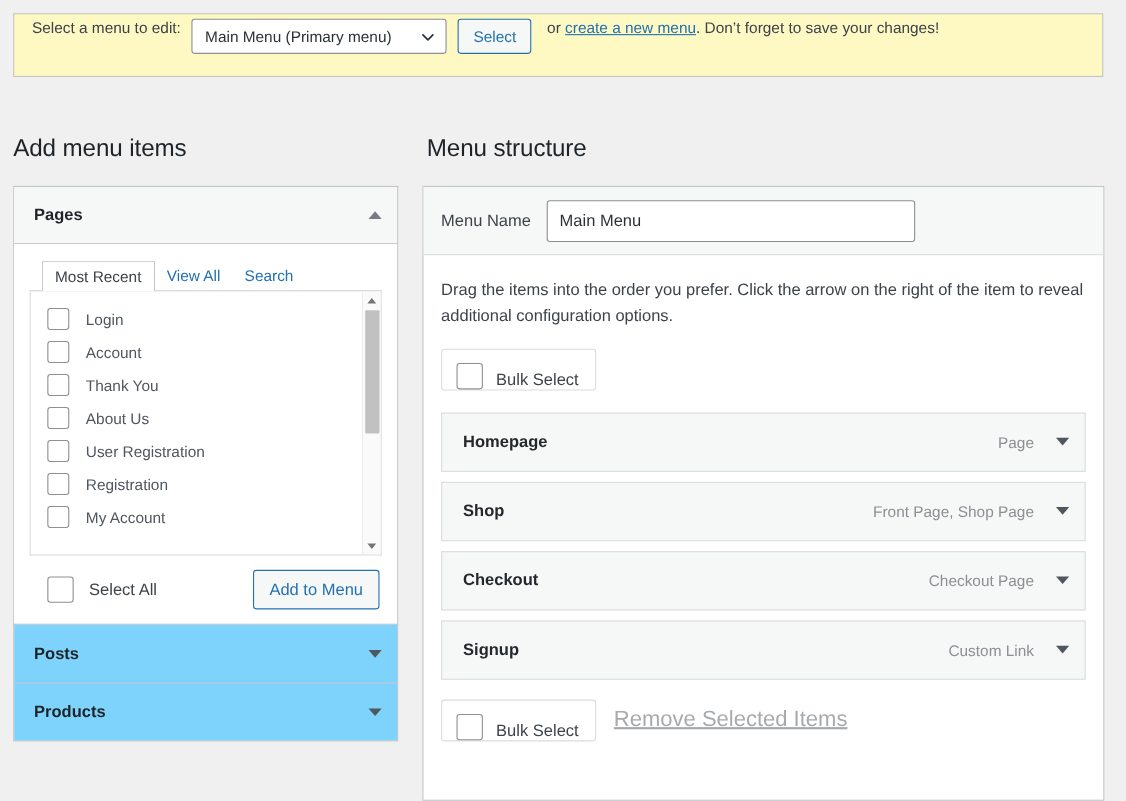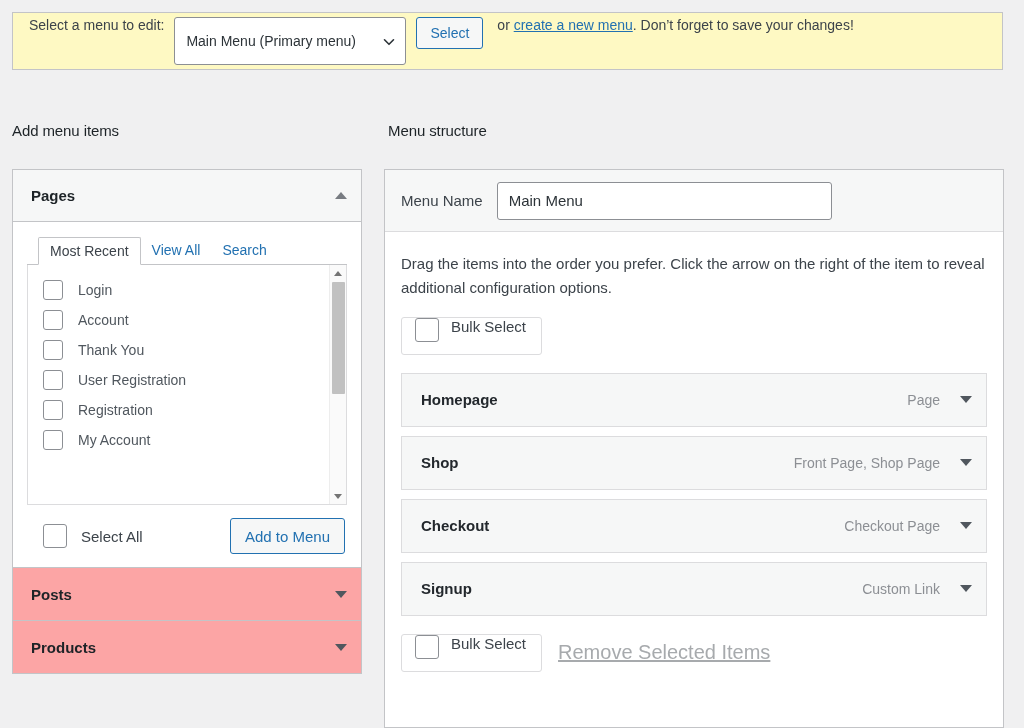--- a/index.html
+++ b/index.html
@@ -31,21 +31,21 @@
     padding: 4px 16px;
   }
   .msb-label {
     font-size: 14px;
     color: #3c434a;
     margin-right: 10px;
     white-space: nowrap;
   }
   .msb-select {
     position: relative;
-    height: 48px;
+    height: 32px;
     box-sizing: border-box;
     border: 1px solid #8c8f94;
     border-radius: 3px;
     background: #ffffff;
     display: flex;
     align-items: center;
     padding: 0 34px 0 11px;
     font-size: 14px;
     color: #2c3338;
     white-space: nowrap;
@@ -81,21 +81,21 @@
     white-space: nowrap;
   }
   .msb-tail a {
     color: #2271b1;
     text-decoration: underline;
   }
 
   
   .section-title {
     position: absolute;
-    font-size: 15px;
+    font-size: 22px;
     font-weight: 400;
     color: #1d2327;
     letter-spacing: -0.1px;
   }
   #title-add { left: 12px; top: 122px; }
   #title-structure { left: 388px; top: 122px; }
 
   
   .left-col {
     position: absolute;
@@ -116,21 +116,21 @@
     box-sizing: border-box;
     display: flex;
     align-items: center;
     justify-content: space-between;
     padding: 0 14px 0 18px;
     background: #f6f7f7;
     border-bottom: 1px solid #c3c4c7;
     cursor: pointer;
   }
   .acc-head.plain {
-    background: #fca5a5;
+    background: #7dd3fc;
     border-bottom: none;
   }
   .acc-title {
     font-size: 15px;
     font-weight: bold;
     color: #1d2327;
   }
   .tri {
     width: 0;
     height: 0;
@@ -334,21 +334,21 @@
   }
   .hint {
     font-size: 15px;
     line-height: 1.62;
     color: #3c434a;
     max-width: 592px;
     margin: 0 0 16px 0;
   }
   .bulk-box {
     display: inline-flex;
-    align-items: flex-start;
+    align-items: flex-end;
     height: 38px;
     box-sizing: border-box;
     padding: 0 15px 0 13px;
     border: 1px solid #dcdcde;
     border-radius: 3px;
     background: #fff;
     cursor: pointer;
   }
   .bulk-label {
     margin-left: 12px;
@@ -442,20 +442,24 @@
             <span class="cbox"></span>
             <span class="page-item-label">Login</span>
           </div>
           <div class="page-item">
             <span class="cbox"></span>
             <span class="page-item-label">Account</span>
           </div>
           <div class="page-item">
             <span class="cbox"></span>
             <span class="page-item-label">Thank You</span>
+          </div>
+          <div class="page-item">
+            <span class="cbox"></span>
+            <span class="page-item-label">About Us</span>
           </div>
           <div class="page-item">
             <span class="cbox"></span>
             <span class="page-item-label">User Registration</span>
           </div>
           <div class="page-item">
             <span class="cbox"></span>
             <span class="page-item-label">Registration</span>
           </div>
           <div class="page-item">

